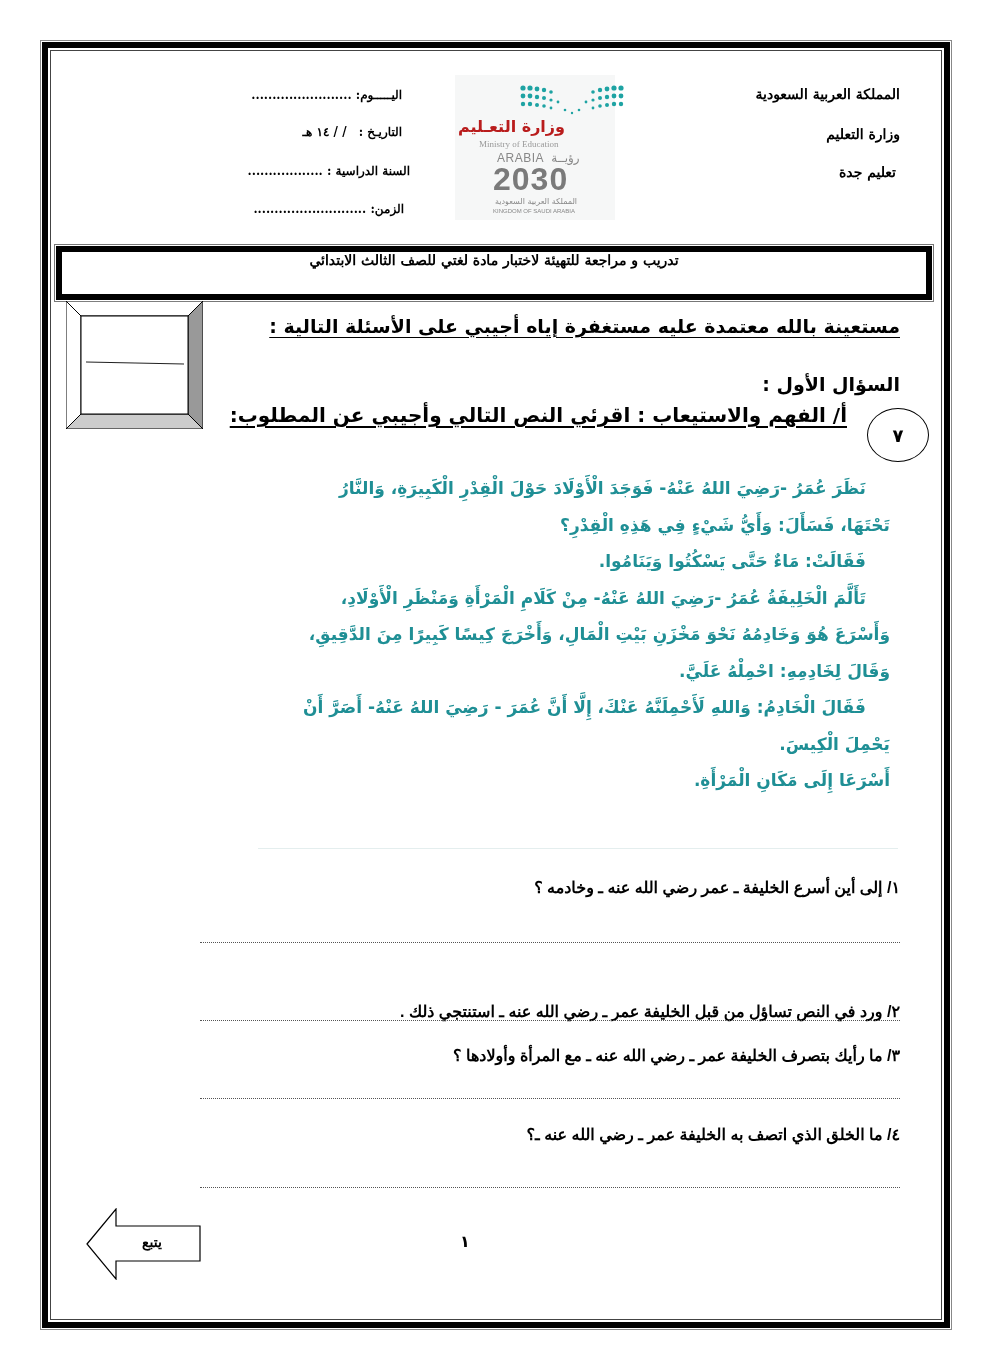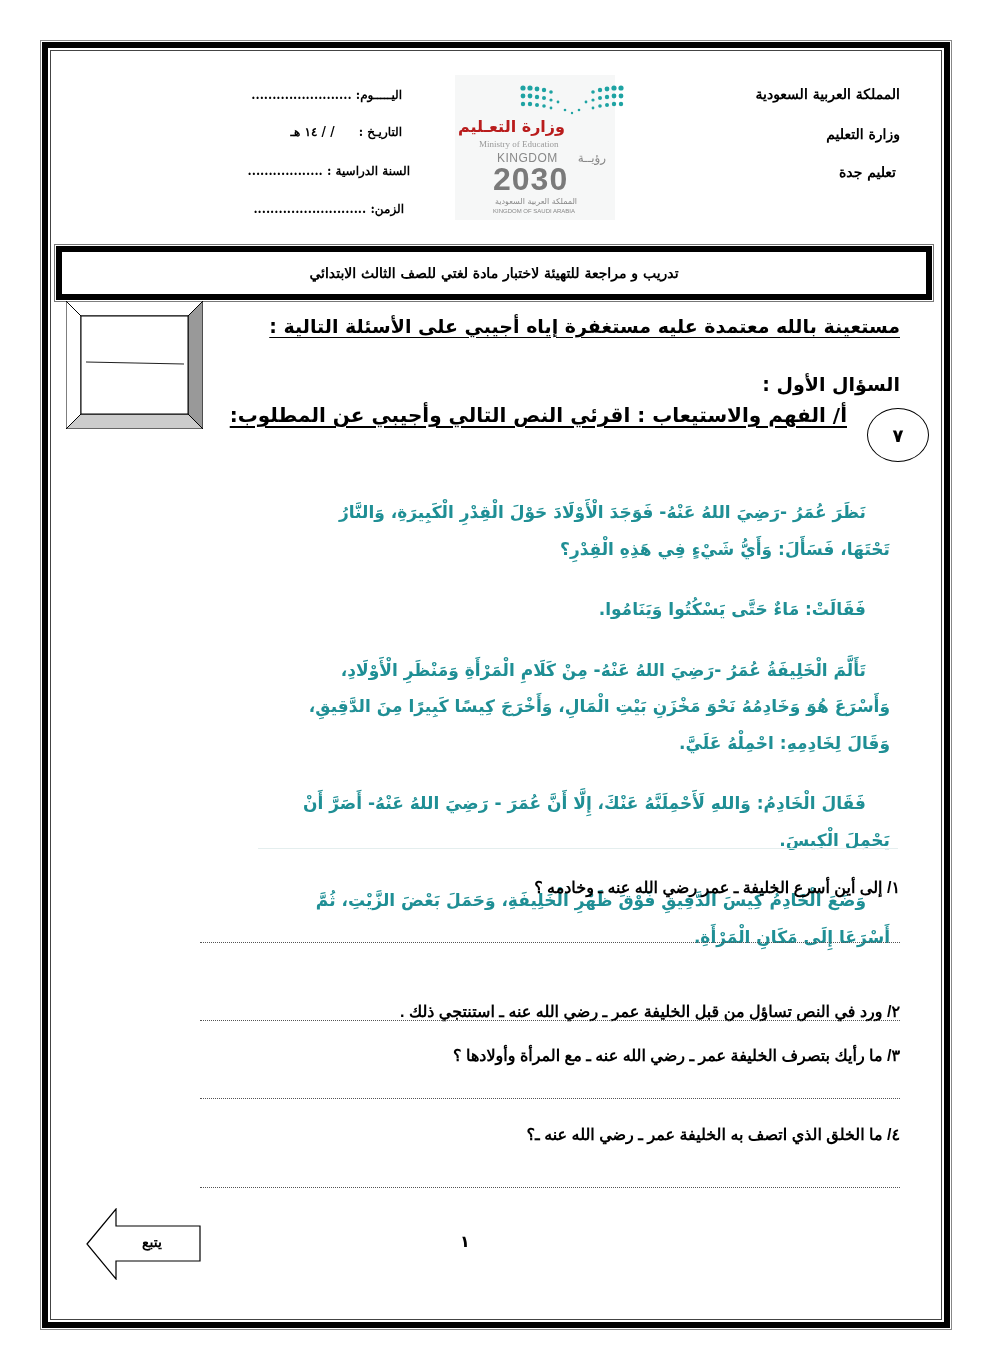--- a/index.html
+++ b/index.html
@@ -13,33 +13,33 @@
 
   .logo { position: absolute; left: 455px; top: 75px; width: 160px; height: 145px; background: #f6f7f7; }
   .logo-dots { position: absolute; left: 62px; top: 8px; width: 110px; height: 32px; }
   .logo-ar { position: absolute; right: 50px; top: 42px; color: #b91c1c; font-size: 16px; font-weight: bold; direction: rtl; font-family: "DejaVu Sans", sans-serif; }
   .logo-en { position: absolute; left: 12px; top: 64px; color: #999; font-size: 9px; font-family: Liberation Serif, serif; margin-left: 12px; }
   .logo-vision { position: absolute; left: 42px; top: 76px; color: #888; font-size: 12px; font-family: "Liberation Sans", sans-serif; letter-spacing: 0.5px; }
   .logo-2030 { position: absolute; left: 38px; top: 86px; color: #7a7a7a; font-size: 32px; font-weight: bold; font-family: "Liberation Sans", sans-serif; letter-spacing: 1px; }
   .logo-kingdom-ar { position: absolute; left: 40px; top: 122px; color: #888; font-size: 8px; direction: rtl; }
   .logo-kingdom-en { position: absolute; left: 38px; top: 133px; color: #888; font-size: 6px; font-family: "Liberation Sans", sans-serif; }
 
-  .title-box { position: absolute; left: 56px; top: 246px; width: 876px; height: 54px; box-sizing: border-box; border: 6px solid #000; outline: 1px solid #777; outline-offset: 1px; display: flex; align-items: center; justify-content: center; }
+  .title-box { position: absolute; left: 56px; top: 246px; width: 876px; height: 54px; box-sizing: border-box; border: 6px solid #000; outline: 1px solid #777; outline-offset: 1px; display: flex; align-items: flex-start; justify-content: center; }
   .title-text { direction: rtl; font-size: 14px; font-weight: bold; font-family: "DejaVu Serif", serif; }
 
   .grade-box { position: absolute; left: 66px; top: 301px; width: 137px; height: 128px; }
 
   .intro { position: absolute; right: 92px; top: 315px; direction: rtl; font-size: 19px; font-weight: bold; text-decoration: underline; text-underline-offset: 4px; font-family: "DejaVu Sans", sans-serif; white-space: nowrap; }
   .q1-title { position: absolute; right: 92px; top: 373px; direction: rtl; font-size: 19px; font-weight: bold; text-underline-offset: 4px; white-space: nowrap; }
   .q1-sub { position: absolute; right: 145px; top: 403px; direction: rtl; font-size: 20px; font-weight: bold; text-decoration: underline; text-underline-offset: 4px; white-space: nowrap; }
   .score-circle { position: absolute; left: 867px; top: 408px; width: 60px; height: 52px; border: 1.5px solid #000; border-radius: 50%; display: flex; align-items: center; justify-content: center; font-size: 18px; font-weight: bold; }
 
   .passage { position: absolute; left: 270px; top: 470px; width: 620px; direction: rtl; color: #1f8f95; font-size: 17px; font-weight: bold; font-family: "DejaVu Sans", sans-serif; }
   .passage .pl { height: 36.5px; line-height: 36.5px; white-space: nowrap; }
-  .passage .indent { padding-right: 24px; margin-top: 24px; }
+  .passage .indent { padding-right: 24px; }
   .passage-rule { position: absolute; left: 258px; top: 848px; width: 640px; height: 1px; background: #e4eeee; }
 
   .question { position: absolute; right: 92px; direction: rtl; font-size: 16px; font-weight: bold; font-family: "Liberation Sans", sans-serif; white-space: nowrap; }
   .answer-line { position: absolute; left: 200px; width: 700px; height: 0; border-top: 1.5px dotted #555; }
 
   .next-arrow { position: absolute; left: 86px; top: 1208px; width: 116px; height: 72px; cursor: pointer; }
   .next-label { position: absolute; left: 122px; top: 1234px; width: 60px; text-align: center; font-size: 14px; font-weight: bold; font-family: "DejaVu Serif", serif; }
   .page-num { position: absolute; left: 460px; top: 1232px; font-size: 16px; font-weight: bold; }
 </style>
 </head>
@@ -52,21 +52,21 @@
 <div class="hdr-right" style="top:86px;">المملكة العربية السعودية</div>
 <div class="hdr-right" style="top:126px;">وزارة التعليم</div>
 <div class="hdr-right" style="top:164px; right:96px;">تعليم جدة</div>
 
 <div class="hdr-left-label" style="right:590px; top:88px;">
   <span>اليـــــوم:</span>
   <span>........................</span>
 </div>
 <div class="hdr-left-label" style="right:590px; top:125px;">
   <span>التاريـخ :</span>
-  <span style="margin-right:20px;">/      /      ١٤ هـ</span>
+  <span style="margin-right:8px;">/      /      ١٤ هـ</span>
 </div>
 <div class="hdr-left-label" style="right:582px; top:164px;">
   <span>السنة الدراسية :</span>
   <span>..................</span>
 </div>
 <div class="hdr-left-label" style="right:588px; top:202px;text-align:right;">
   <span>الزمن:</span>
   <span>...........................</span>
 </div>
 
@@ -106,22 +106,22 @@
         <circle cx="90" cy="22" r="2"></circle>
         <circle cx="83" cy="23" r="1.8"></circle>
         <circle cx="76" cy="25" r="1.4"></circle>
         <circle cx="62" cy="27" r="1.3"></circle>
       <circle cx="55" cy="30" r="1.2"></circle>
     </g>
   </svg>
   <div class="logo-ar">وزارة التعـليم</div>
   <div class="logo-en">Ministry of Education</div>
   <div class="logo-vision">
-    <span>KINGDOM</span>
-    <span style="margin-left:16px;">رؤيــة</span>
+    <span>ARABIA</span>
+    <span style="margin-left:4px;">رؤيــة</span>
   </div>
   <div class="logo-2030">2030</div>
   <div class="logo-kingdom-ar">المملكة العربية السعودية</div>
   <div class="logo-kingdom-en">KINGDOM OF SAUDI ARABIA</div>
 </div>
 
 <div class="title-box">
   <div class="title-text">تدريب و مراجعة للتهيئة لاختبار مادة لغتي للصف الثالث الابتدائي</div>
 </div>
 
@@ -141,21 +141,20 @@
 
 <div class="passage">
   <div class="pl indent">نَظَرَ عُمَرُ -رَضِيَ اللهُ عَنْهُ- فَوَجَدَ الْأَوْلَادَ حَوْلَ الْقِدْرِ الْكَبِيرَةِ، وَالنَّارُ</div>
   <div class="pl">تَحْتَهَا، فَسَأَلَ: وَأَيُّ شَيْءٍ فِي هَذِهِ الْقِدْرِ؟</div>
   <div class="pl indent">فَقَالَتْ: مَاءٌ حَتَّى يَسْكُتُوا وَيَنَامُوا.</div>
   <div class="pl indent">تَأَلَّمَ الْخَلِيفَةُ عُمَرُ -رَضِيَ اللهُ عَنْهُ- مِنْ كَلَامِ الْمَرْأَةِ وَمَنْظَرِ الْأَوْلَادِ،</div>
   <div class="pl">وَأَسْرَعَ هُوَ وَخَادِمُهُ نَحْوَ مَخْزَنِ بَيْتِ الْمَالِ، وَأَخْرَجَ كِيسًا كَبِيرًا مِنَ الدَّقِيقِ،</div>
   <div class="pl">وَقَالَ لِخَادِمِهِ: احْمِلْهُ عَلَيَّ.</div>
   <div class="pl indent">فَقَالَ الْخَادِمُ: وَاللهِ لَأَحْمِلَنَّهُ عَنْكَ، إِلَّا أَنَّ عُمَرَ - رَضِيَ اللهُ عَنْهُ- أَصَرَّ أَنْ</div>
   <div class="pl">يَحْمِلَ الْكِيسَ.</div>
-  <div class="pl indent">وَضَعَ الْخَادِمُ كِيسَ الدَّقِيقِ فَوْقَ ظَهْرِ الْخَلِيفَةِ، وَحَمَلَ بَعْضَ الزَّيْتِ، ثُمَّ</div>
   <div class="pl">أَسْرَعَا إِلَى مَكَانِ الْمَرْأَةِ.</div>
 </div>
 <div class="passage-rule"></div>
 
 <div class="question" style="top:878px;">١/ إلى أين أسرع الخليفة ـ عمر رضي الله عنه ـ وخادمه ؟</div>
 <div class="answer-line" style="top:942px;"></div>
 
 <div class="question" style="top:966px;margin-top:36px;">٢/ ورد في النص تساؤل من قبل الخليفة عمر ـ رضي الله عنه ـ استنتجي ذلك .</div>
 <div class="answer-line" style="top:1020px;"></div>
 

